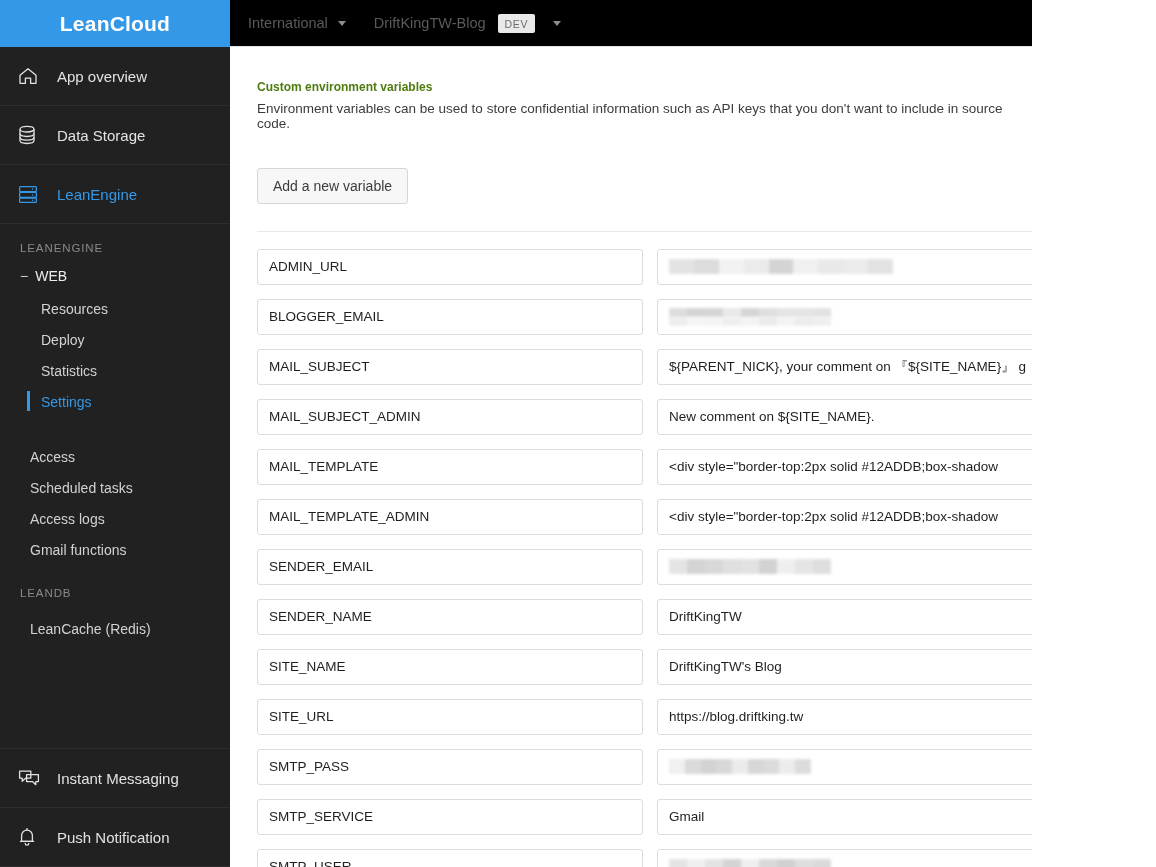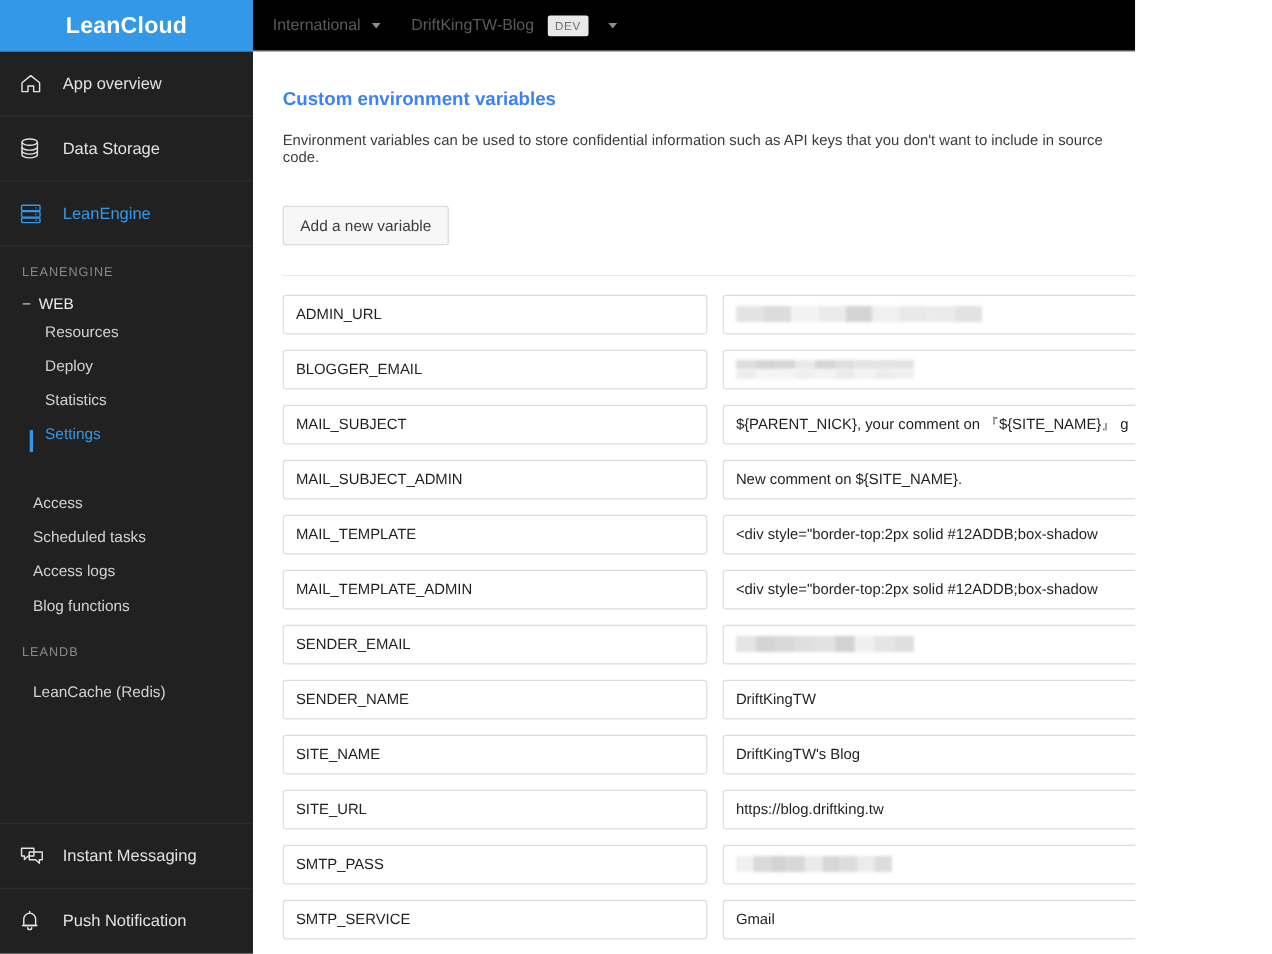--- a/index.html
+++ b/index.html
@@ -77,21 +77,21 @@
     align-items: center;
     gap: 7px;
   }
   .grp-dash { color: #cfcfcf; font-size: 14px; line-height: 1; }
   .sub-item {
     font-size: 14px;
     color: #d2d2d2;
     padding-left: 41px;
     height: 31px;
     display: flex;
-    align-items: flex-start;
+    align-items: center;
     position: relative;
   }
   .sub-item.active { color: #3498e8; }
   .sub-item.active:before {
     content: "";
     position: absolute;
     left: 27px; top: 5px;
     width: 3px; height: 20px;
     background: #3498e8;
   }
@@ -146,30 +146,30 @@
     border-radius: 2px;
     margin-left: 4px;
   }
 
   .content {
     flex: 1 1 auto;
     padding: 0 0 0 27px;
     overflow: hidden;
   }
   .page-title {
-    font-size: 17px;
+    font-size: 12px;
     font-weight: bold;
-    color: #3b82f6;
+    color: #4d7c0f;
     margin-top: 33px;
     margin-bottom: 0;
   }
   .page-desc {
     font-size: 13.5px;
     color: #3c3c3c;
-    margin-top: 20px;
+    margin-top: 7px;
   }
   .btn-add {
     margin-top: 23px;
     display: inline-block;
     background: #f7f7f7;
     border: 1px solid #d6d6d6;
     border-radius: 3px;
     font-size: 14px;
     color: #3c3c3c;
     padding: 9px 15px;
@@ -312,21 +312,21 @@
       <div class="flat-item">
         <span>Access</span>
       </div>
       <div class="flat-item">
         <span>Scheduled tasks</span>
       </div>
       <div class="flat-item">
         <span>Access logs</span>
       </div>
       <div class="flat-item">
-        <span>Blog functions</span>
+        <span>Gmail functions</span>
       </div>
 
       <div class="gap-md"></div>
 
       <div class="sec-label">LEANDB</div>
 
       <div class="flat-item">
         <span>LeanCache (Redis)</span>
       </div>
     </div>

